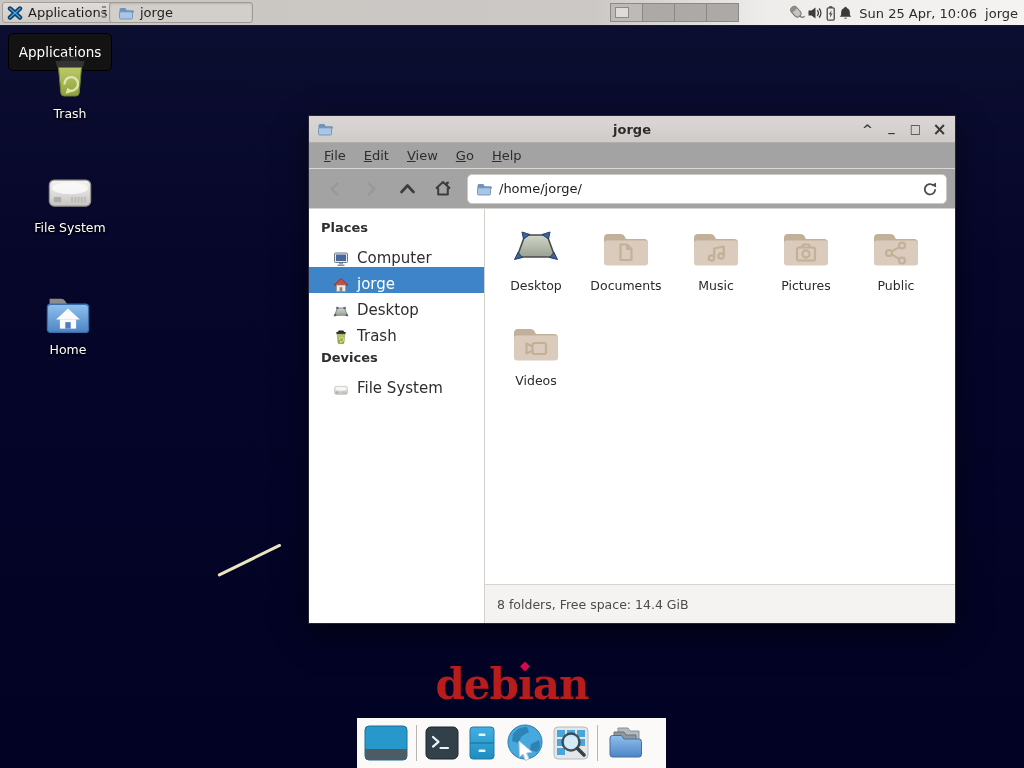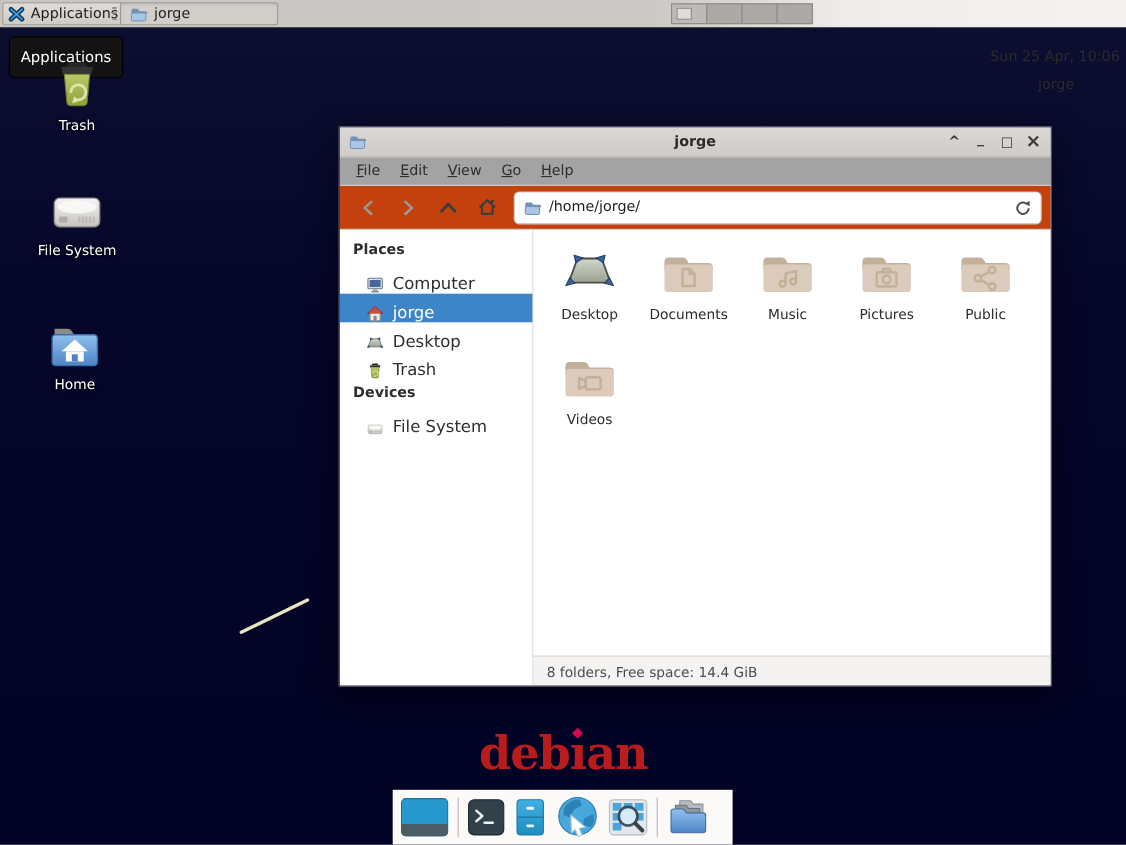--- a/index.html
+++ b/index.html
@@ -17,22 +17,22 @@
   .panel-handle { position:absolute; left:102px; top:6px; width:4px; height:14px;
                   background:repeating-linear-gradient(#8f8c89 0 2px, transparent 2px 5px); }
   .task-btn { position:absolute; left:109px; top:2px; width:144px; height:21px; display:flex; align-items:center;
               gap:6px; padding:0 8px; background:#d2cfcb; border:1px solid #9d9a96; border-radius:3px;
               box-shadow:inset 0 1px 2px rgba(0,0,0,.12); font-size:13px; color:#222; }
   .pager { position:absolute; left:610px; top:3px; height:19px; display:flex; }
   .pager .ws { width:33px; height:19px; background:#aca9a6; border:1px solid #8b8885; margin-right:-1px; position:relative; }
   .pager .ws.active { background:#bdbab7; }
   .pager .ws.active .mini-win { position:absolute; left:4px; top:3px; width:14px; height:11px;
                                 background:#dedcd9; border:1px solid #8b8885; }
-  .tray { position:absolute; right:6px; top:0; height:26px; display:flex; align-items:center; gap:11px;
-          font-size:13px; color:#2b2b2b;flex-direction:column; }
+  .tray { position:absolute; right:6px; top:0; height:26px; display:flex; align-items:center; gap:0;
+          font-size:13px; color:#2b2b2b; }
   .tray .clock { margin-left:6px; }
   .tray .user { margin-left:8px; }
   .tray svg { display:block; }
 
   
   .tooltip { position:absolute; left:8px; top:33px; width:104px; height:38px; background:#131313;
              border:1px solid #000; border-radius:5px; color:#fff; font-size:13.5px;
              display:flex; align-items:center; justify-content:center; }
 
   
@@ -56,39 +56,39 @@
   .wb-shade { font-size:13px; font-weight:bold; }
   .wb-min   { font-size:13px; font-weight:bold; position:relative; top:-3px; }
   .wb-max   { font-size:12px; }
   .wb-close { font-size:17px; font-weight:600; }
 
   .menubar { height:26px; background:#a3a3a3; border-bottom:1px solid #dbd8d4; display:flex; align-items:center; padding-left:6px; }
   .menu-item { padding:0 9px; font-size:13px; color:#2e2e2e; height:100%; display:flex; align-items:center; }
   .menu-item span { display:block; }
   .menu-item span::first-letter { text-decoration:underline; }
 
-  .toolbar { height:40px; background:#c2410c; border-bottom:1px solid #d8d5d1; display:flex; align-items:center;
+  .toolbar { height:40px; background:#a3a3a3; border-bottom:1px solid #d8d5d1; display:flex; align-items:center;
              padding-left:14px; gap:12px; }
   .tb-btn { width:24px; height:24px; display:flex; align-items:center; justify-content:center; }
   .pathbar { flex:1; height:30px; margin-right:8px; background:#fff; border:1px solid #ccc9c5; border-radius:5px;
              display:flex; align-items:center; padding:0 8px; gap:7px; }
   .pathbar .path { flex:1; font-size:13px; color:#1c1c1c; }
 
   .fm-body { flex:1; display:flex; min-height:0; }
   .sidebar { width:176px; background:#fff; border-right:1px solid #d4d1cd; padding-top:6px; }
   .side-header { padding:5px 12px 6px; font-size:13px; font-weight:bold; color:#2e2e2e; }
   .side-item { height:26px; display:flex; align-items:flex-end; gap:8px; padding-left:24px; font-size:15px; color:#2e2e2e; }
   .side-item.selected { background:#3d85c8; color:#fff; }
   .side-item svg { flex:0 0 auto; }
 
   .fm-right { flex:1; display:flex; flex-direction:column; min-width:0; }
   .files { flex:1; background:#fff; padding:14px 0 0 6px; display:flex; flex-wrap:wrap; align-content:flex-start; }
   .fitem { width:90px; height:95px; display:flex; flex-direction:column; align-items:center; }
   .fitem .fname { margin-top:7px; font-size:12.5px; color:#2b2b2b; }
-  .statusbar { height:27px; background:#f4f3f1; border-top:1px solid #d8d5d1; display:flex; align-items:center;
+  .statusbar { height:39px; background:#f4f3f1; border-top:1px solid #d8d5d1; display:flex; align-items:center;
                padding-left:12px; font-size:12.5px; color:#4c4c4c; }
 
   
   .debian { position:absolute; left:0; top:660px; width:1024px; text-align:center;
             font-family:"DejaVu Serif", serif; font-weight:bold; font-size:42px; color:#b91c1c; letter-spacing:-1px; }
   .debian .istack { position:relative; display:inline-block; }
   .debian .dot { position:absolute; left:50%; top:3px; width:7px; height:7px; transform:translateX(-50%) rotate(45deg);
                  background:#d70751; }
 
   

